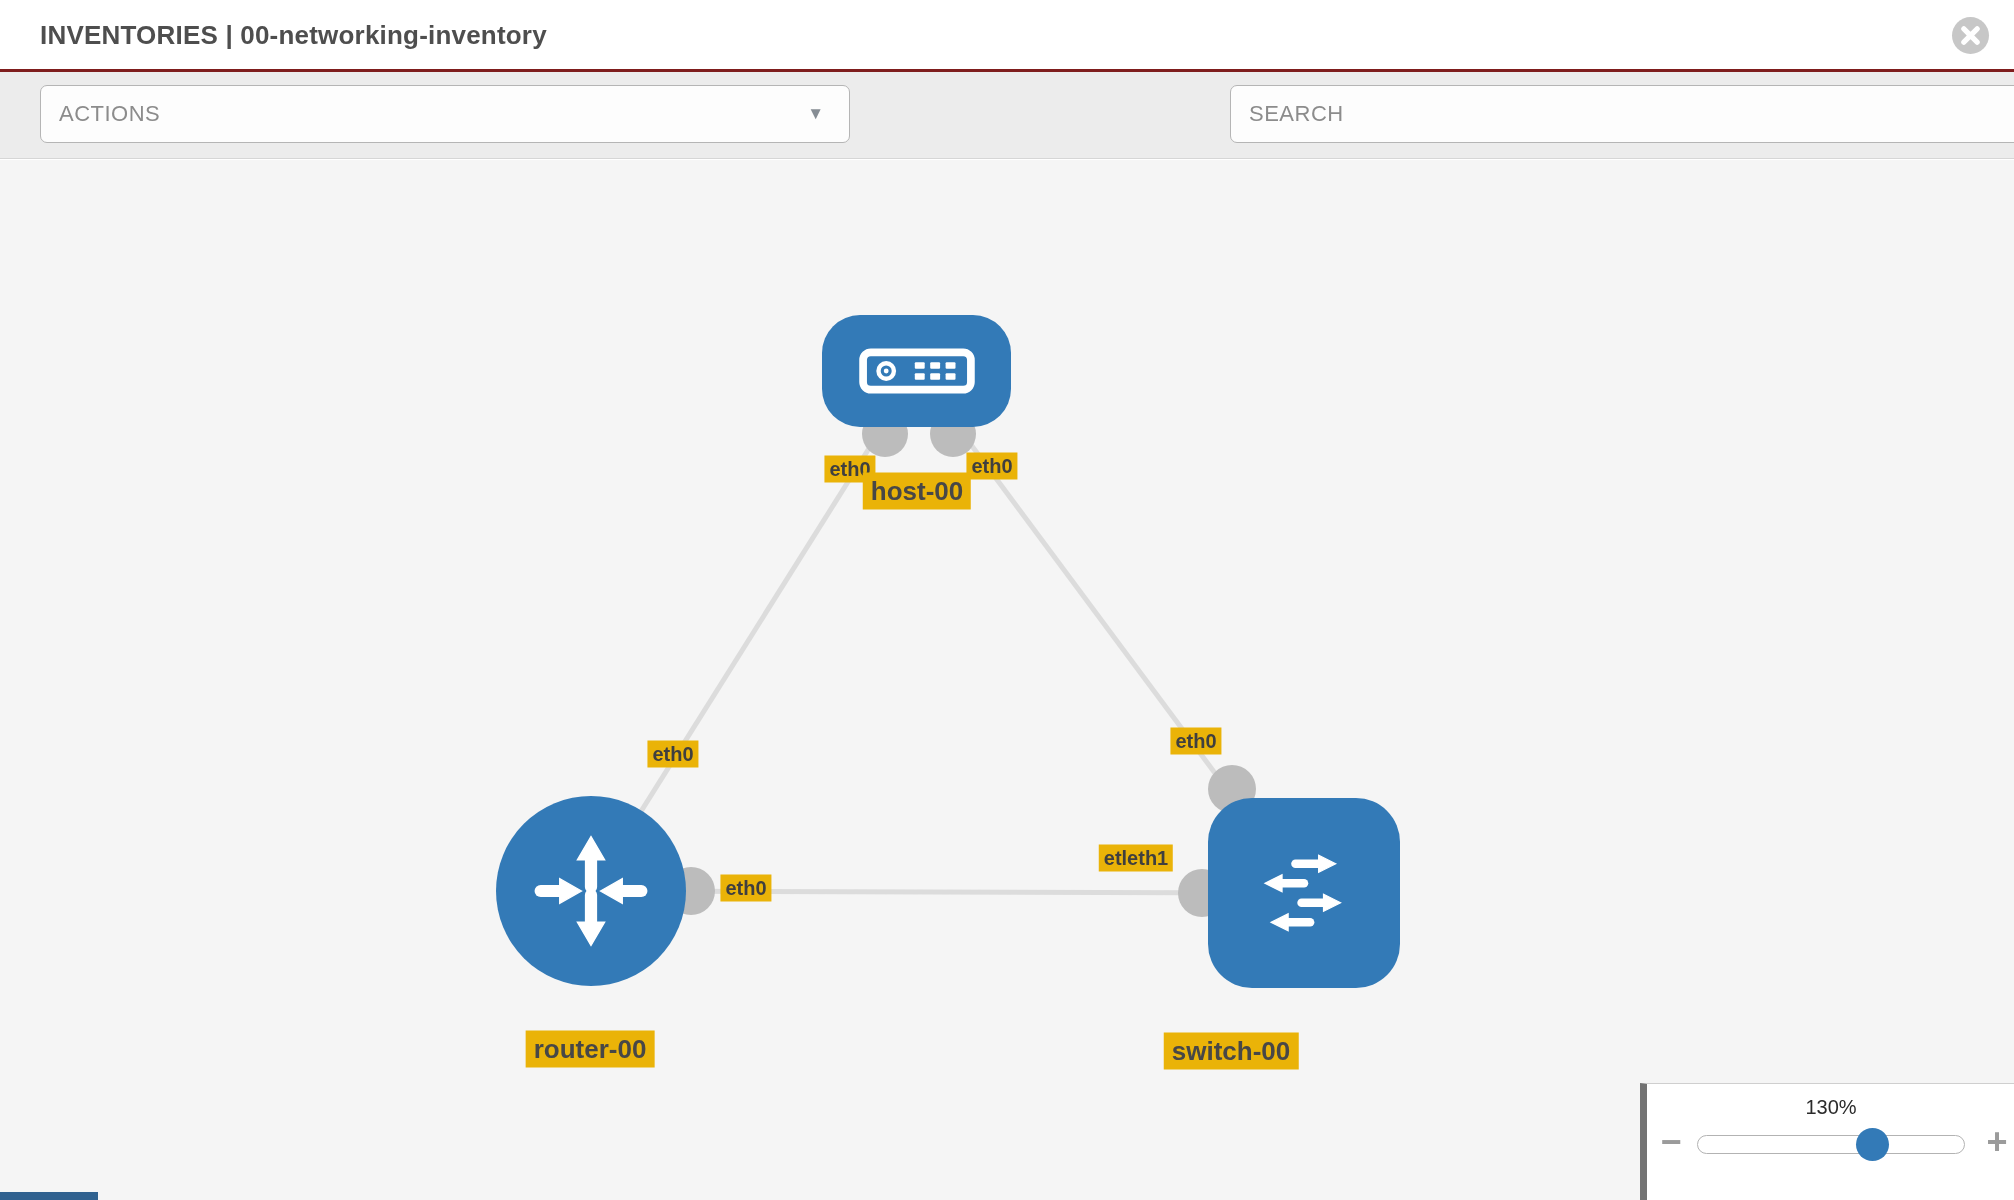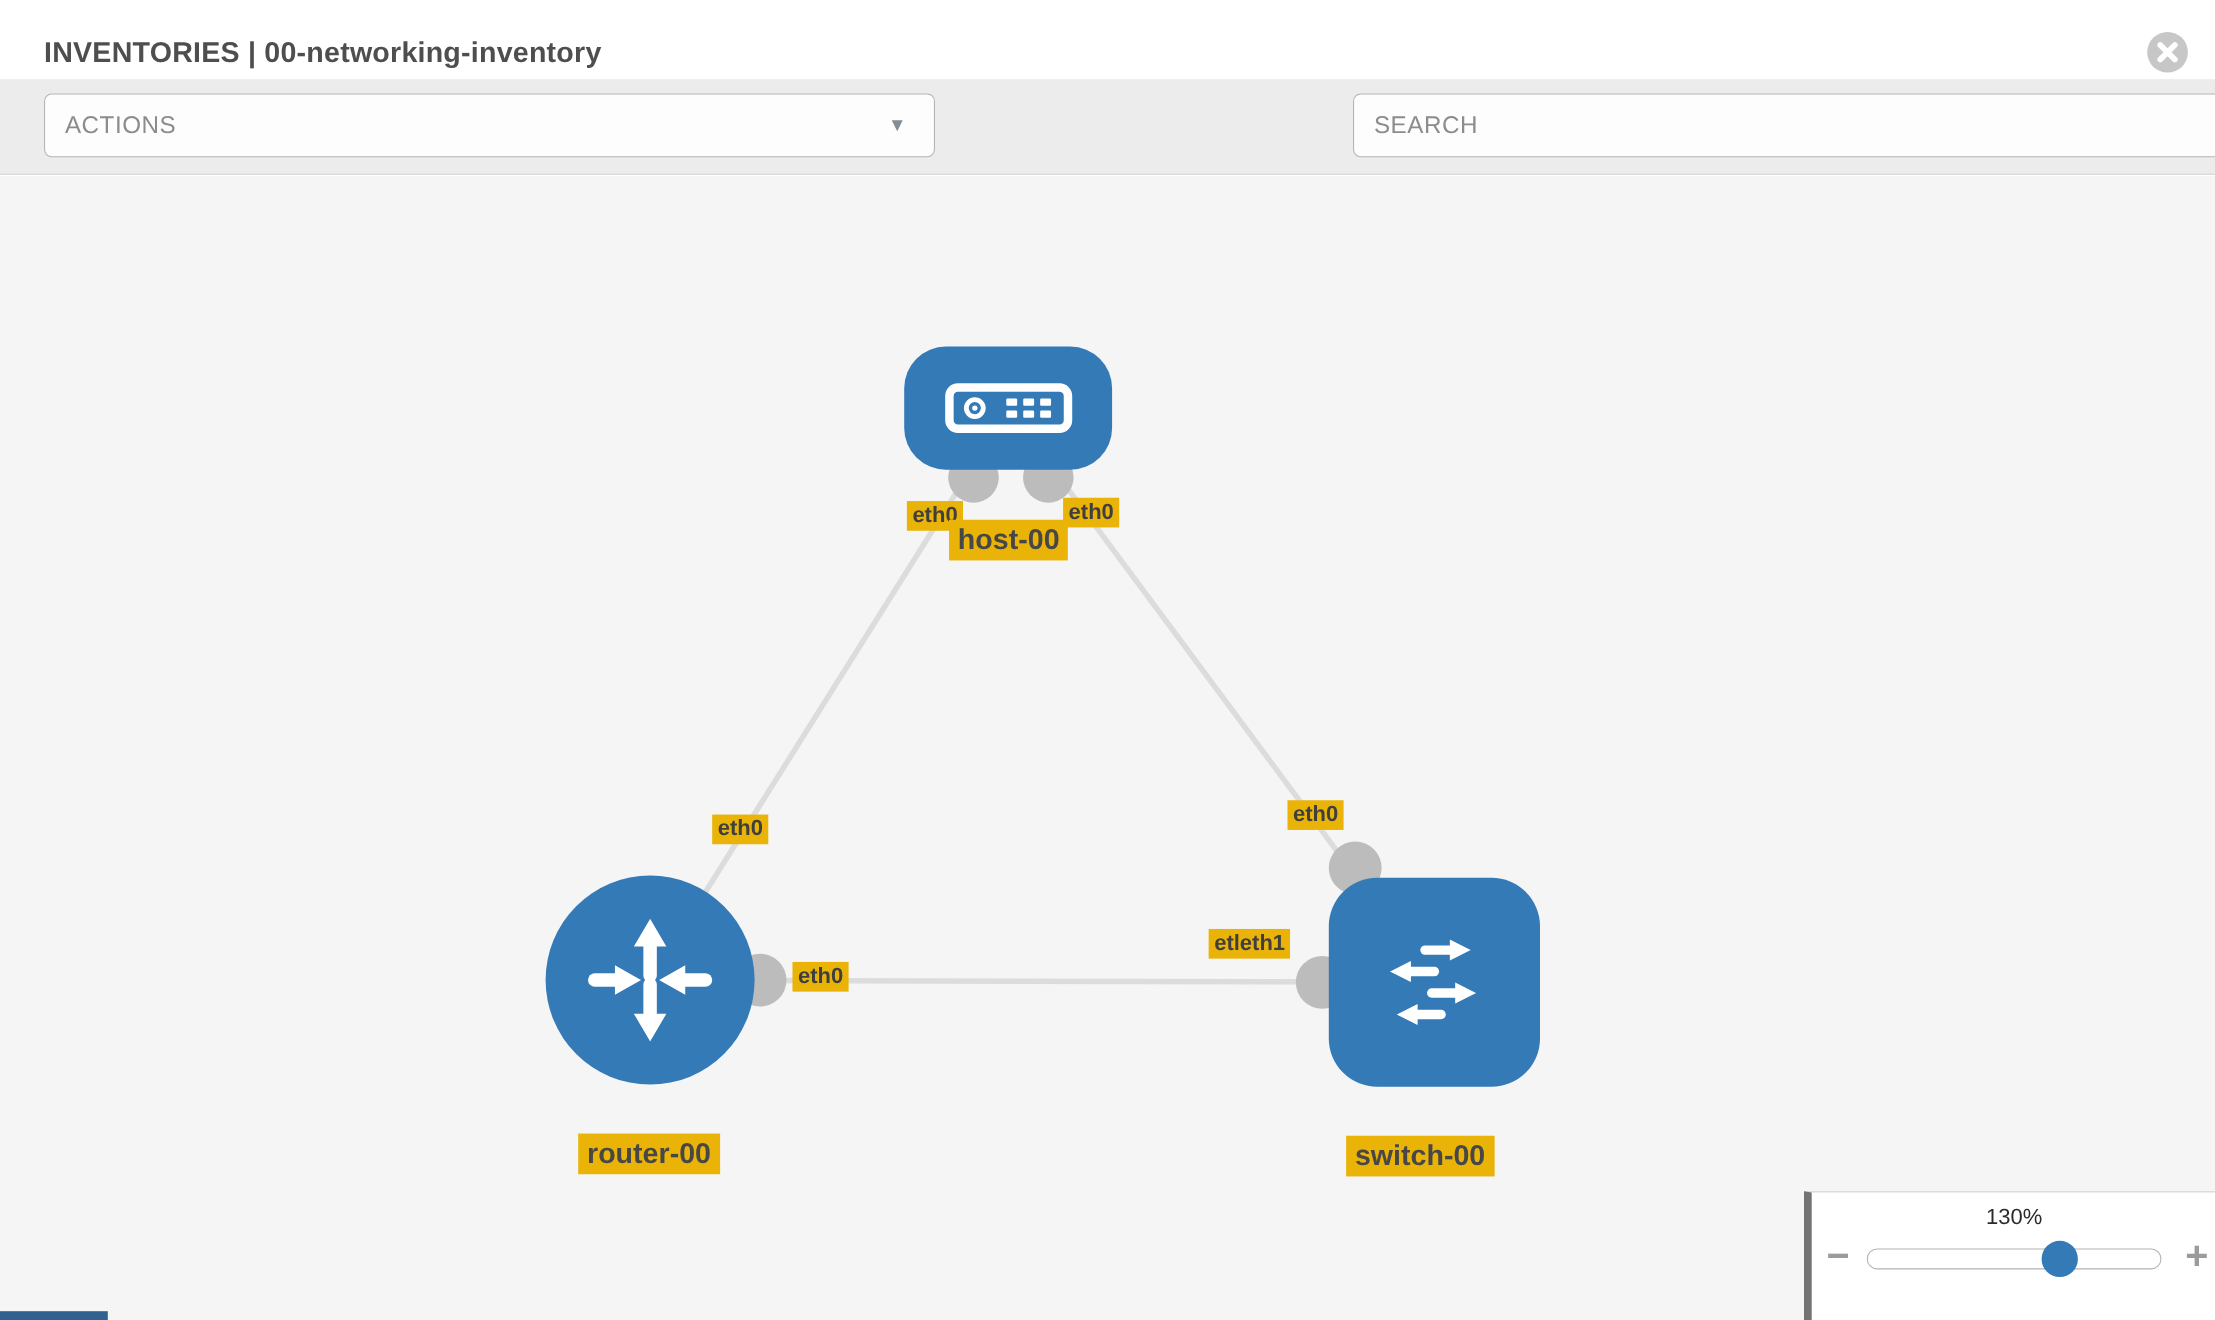--- a/index.html
+++ b/index.html
@@ -1,22 +1,22 @@
 <!DOCTYPE html>
 <html><head>
 <meta charset="utf-8">
 <style>
   * { margin:0; padding:0; box-sizing:border-box; }
   html,body { width:2014px; height:1200px; overflow:hidden;
     font-family:"Liberation Sans", sans-serif; background:#fff; }
   .screen { position:relative; width:2014px; height:1200px; }
 
   
-  .header { position:absolute; left:0; top:12px; width:100%; height:72px;
-    background:#ffffff; border-bottom:1px solid #7f1d1d; }
+  .header { position:absolute; left:0; top:0; width:100%; height:72px;
+    background:#ffffff; border-bottom:3px solid #7f1d1d; }
   .header-title { position:absolute; left:40px; top:20px; font-size:26px;
     font-weight:700; color:#4e4e4e; letter-spacing:0.2px; }
   .close-btn { position:absolute; right:25px; top:17px; width:37px; height:37px;
     border:none; background:#c7c7c7; border-radius:50%; cursor:pointer;
     display:flex; align-items:center; justify-content:center; }
 
   
   .toolbar { position:absolute; left:0; top:72px; width:100%; height:87px;
     background:#ececec; border-bottom:1px solid #d6d6d6; }
   .dropdown { position:absolute; top:13px; height:58px; background:#fdfdfd;
@@ -169,21 +169,21 @@
 
     <div class="diagram-label if-label" style="left:850px; top:309px;">eth0</div>
     <div class="diagram-label if-label" style="left:992px; top:306px;">eth0</div>
     <div class="diagram-label if-label" style="left:673px; top:594px;">eth0</div>
     <div class="diagram-label if-label" style="left:1196px; top:581px;">eth0</div>
     <div class="diagram-label if-label" style="left:746px; top:728px;">eth0</div>
     <div class="diagram-label if-label" style="left:1136px; top:698px;">etleth1</div>
 
     <div class="diagram-label node-label" style="left:917px; top:296px;">host-00</div>
     <div class="diagram-label node-label" style="left:590px; top:854px;">router-00</div>
-    <div class="diagram-label node-label" style="left:1291px; top:856px;">switch-00</div>
+    <div class="diagram-label node-label" style="left:1231px; top:856px;">switch-00</div>
 
     <div class="zoom-panel">
       <div class="zoom-value">130%</div>
       <button class="zoom-btn zoom-minus">
         <span>−</span>
       </button>
       <div class="zoom-track">
         <div class="zoom-thumb"></div>
       </div>
       <button class="zoom-btn zoom-plus">

